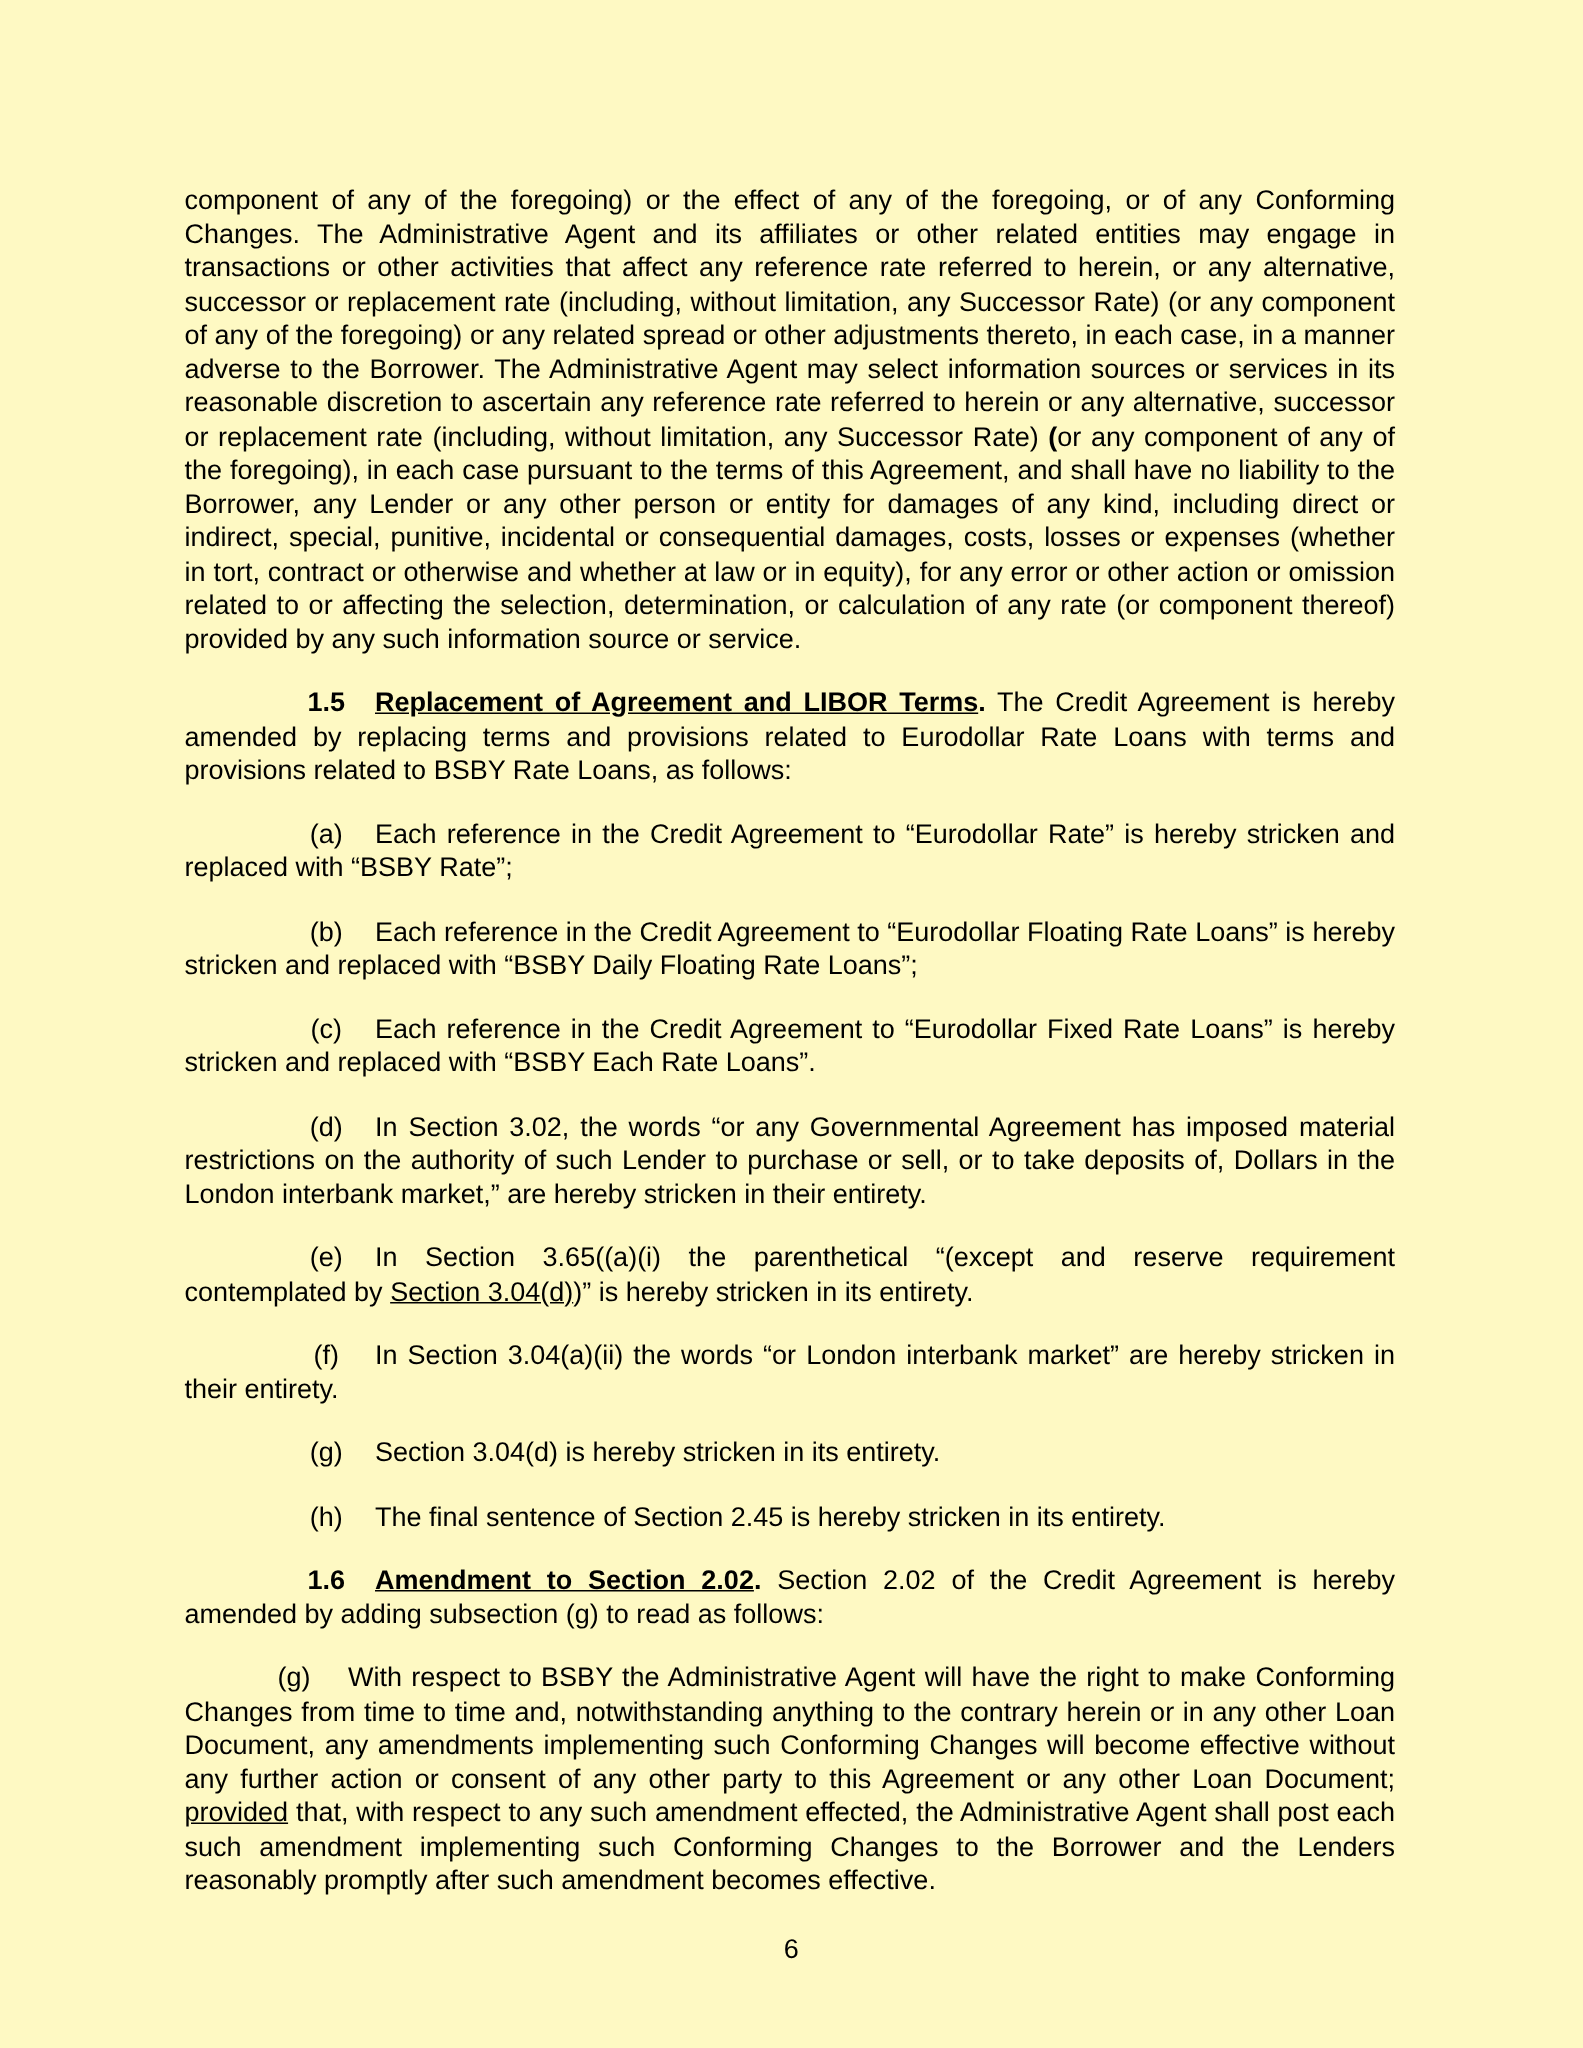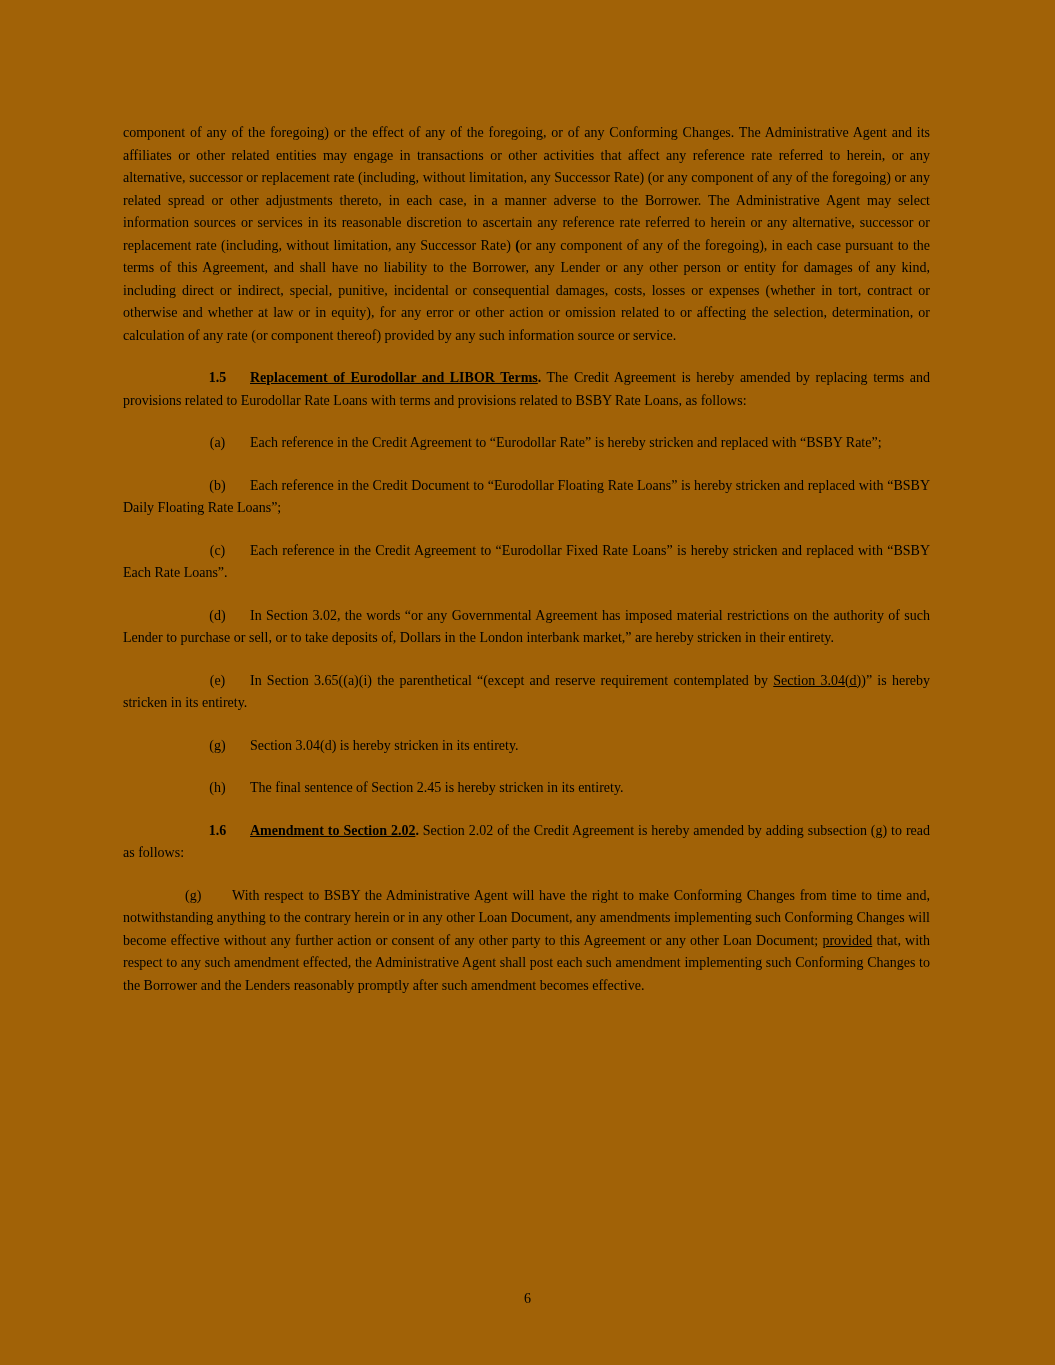--- a/index.html
+++ b/index.html
@@ -1,23 +1,23 @@
 <!DOCTYPE html>
 <html><head>
 <meta charset="utf-8">
 <style>
   html, body { margin: 0; padding: 0; background: #ffffff; }
   .page {
     position: relative;
     width: 1055px;
     height: 1365px;
-    background: #a16207;
+    background: #fef9c3;
     color: #000000;
-    font-family: Liberation Serif, serif;
-    font-size: 14px;
+    font-family: Liberation Sans, sans-serif;
+    font-size: 18px;
     line-height: 22.5px;
     overflow: hidden;
   }
   .content {
     position: absolute;
     left: 123px;
     top: 122px;
     width: 807px;
   }
   p.doc {
@@ -41,25 +41,26 @@
     width: 100%;
     text-align: center;
   }
 </style>
 </head>
 <body>
 
 <div class="page">
   <div class="content">
       <p class="doc"><span>component of any of the foregoing) or the effect of any of the foregoing, or of any Conforming Changes. The Administrative Agent and its affiliates or other related entities may engage in transactions or other activities that affect any reference rate referred to herein, or any alternative, successor or replacement rate (including, without limitation, any Successor Rate) (or any component of any of the foregoing) or any related spread or other adjustments thereto, in each case, in a manner adverse to the Borrower. The Administrative Agent may select information sources or services in its reasonable discretion to ascertain any reference rate referred to herein or any alternative, successor or replacement rate (including, without limitation, any Successor Rate) </span><span class="b">(</span><span>or any component of any of the foregoing), in each case pursuant to the terms of this Agreement, and shall have no liability to the Borrower, any Lender or any other person or entity for damages of any kind, including direct or indirect, special, punitive, incidental or consequential damages, costs, losses or expenses (whether in tort, contract or otherwise and whether at law or in equity), for any error or other action or omission related to or affecting the selection, determination, or calculation of any rate (or component thereof) provided by any such information source or service.</span></p>
-      <p class="doc indent"><span class="label tab-wide b">1.5</span><span class="b u">Replacement of Eurodollar and LIBOR Terms</span><span class="b">.</span><span> The Credit Agreement is hereby amended by replacing terms and provisions related to Eurodollar Rate Loans with terms and provisions related to BSBY Rate Loans, as follows:</span></p>
+      <p class="doc indent"><span class="label tab-wide b">1.5</span><span class="b u">Replacement of Agreement and LIBOR Terms</span><span class="b">.</span><span> The Credit Agreement is hereby amended by replacing terms and provisions related to Eurodollar Rate Loans with terms and provisions related to BSBY Rate Loans, as follows:</span></p>
       <p class="doc indent"><span class="label tab-wide">(a)</span><span>Each reference in the Credit Agreement to “Eurodollar Rate” is hereby stricken and replaced with “BSBY Rate”;</span></p>
-      <p class="doc indent"><span class="label tab-wide">(b)</span><span>Each reference in the Credit Document to “Eurodollar Floating Rate Loans” is hereby stricken and replaced with “BSBY Daily Floating Rate Loans”;</span></p>
+      <p class="doc indent"><span class="label tab-wide">(b)</span><span>Each reference in the Credit Agreement to “Eurodollar Floating Rate Loans” is hereby stricken and replaced with “BSBY Daily Floating Rate Loans”;</span></p>
       <p class="doc indent"><span class="label tab-wide">(c)</span><span>Each reference in the Credit Agreement to “Eurodollar Fixed Rate Loans” is hereby stricken and replaced with “BSBY Each Rate Loans”.</span></p>
       <p class="doc indent"><span class="label tab-wide">(d)</span><span>In Section 3.02, the words “or any Governmental Agreement has imposed material restrictions on the authority of such Lender to purchase or sell, or to take deposits of, Dollars in the London interbank market,” are hereby stricken in their entirety.</span></p>
       <p class="doc indent"><span class="label tab-wide">(e)</span><span>In Section 3.65((a)(i) the parenthetical “(except and reserve requirement contemplated by </span><span class="u">Section 3.04(d)</span><span>)” is hereby stricken in its entirety.</span></p>
+      <p class="doc indent"><span class="label tab-wide">(f)</span><span>In Section 3.04(a)(ii) the words “or London interbank market” are hereby stricken in their entirety.</span></p>
       <p class="doc indent"><span class="label tab-wide">(g)</span><span>Section 3.04(d) is hereby stricken in its entirety.</span></p>
       <p class="doc indent"><span class="label tab-wide">(h)</span><span>The final sentence of Section 2.45 is hereby stricken in its entirety.</span></p>
       <p class="doc indent"><span class="label tab-wide b">1.6</span><span class="b u">Amendment to Section 2.02</span><span class="b">.</span><span> Section 2.02 of the Credit Agreement is hereby amended by adding subsection (g) to read as follows:</span></p>
       <p class="doc indent"><span class="label tab-narrow">(g)</span><span>With respect to BSBY the Administrative Agent will have the right to make Conforming Changes from time to time and, notwithstanding anything to the contrary herein or in any other Loan Document, any amendments implementing such Conforming Changes will become effective without any further action or consent of any other party to this Agreement or any other Loan Document; </span><span class="u">provided</span><span> that, with respect to any such amendment effected, the Administrative Agent shall post each such amendment implementing such Conforming Changes to the Borrower and the Lenders reasonably promptly after such amendment becomes effective.</span></p>
     </div>
   <div class="footer">6</div>
 </div>
 
 </body></html>

